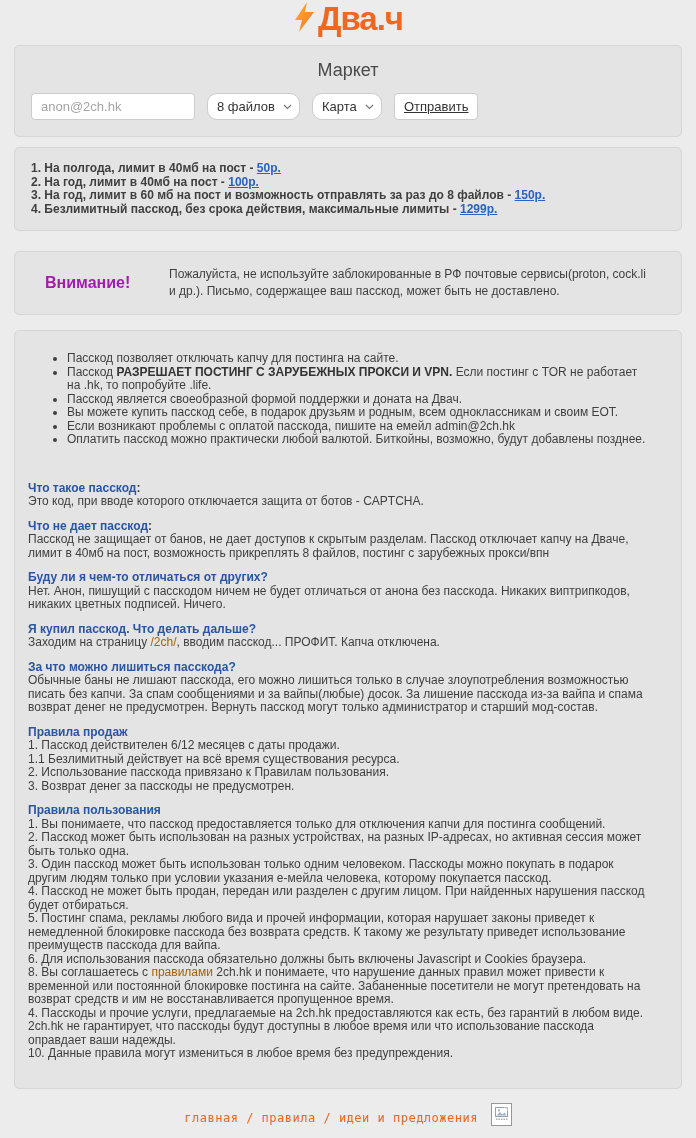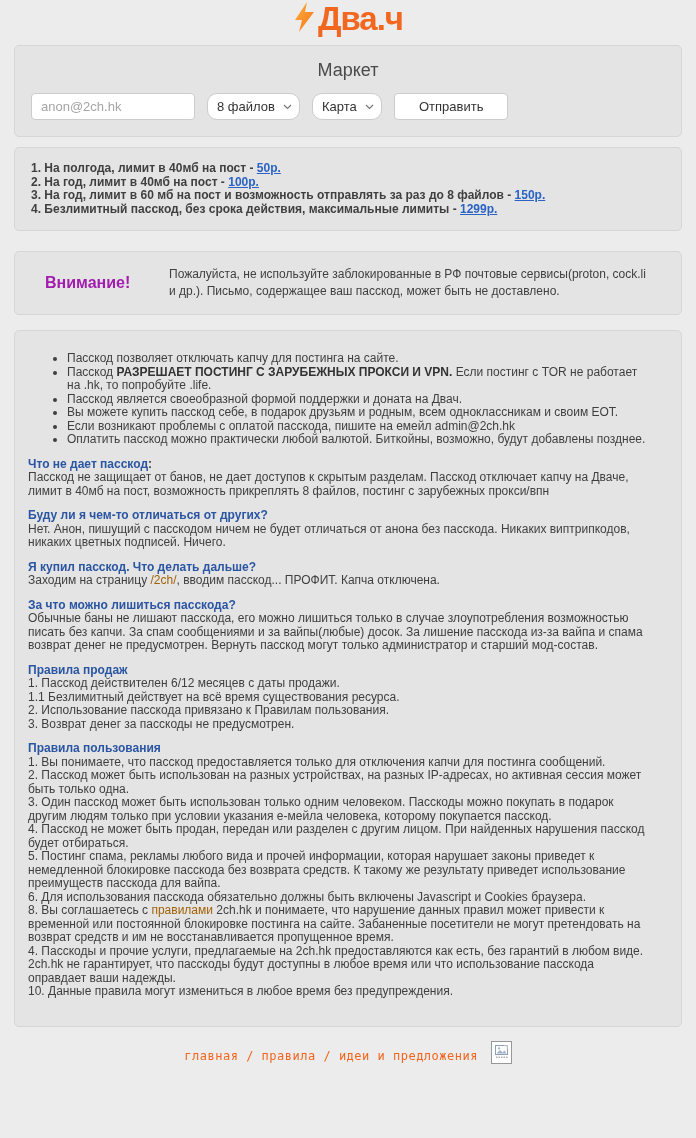--- a/index.html
+++ b/index.html
@@ -51,23 +51,24 @@
     background: #ffffff; padding: 0 24px 0 9px;
     font-family: "Liberation Sans", sans-serif; font-size: 13px; color: #333;
     outline: none;
   }
   .select-wrap .chevron {
     position: absolute; right: 8px; top: 50%; margin-top: -3px;
     pointer-events: none; line-height: 0;
   }
   .submit-btn {
     height: 27px; border: 1px solid #cccccc; border-radius: 4px;
-    background: #ffffff; padding: 0 24px;
+    background: #ffffff; padding: 0 9px;
     font-family: "Liberation Sans", sans-serif; font-size: 13px; color: #333;
     cursor: pointer;
+    text-decoration: underline;
   }
 
   
   .price-box { margin-top: 10px; padding: 14px 16px; font-size: 12px; line-height: 13.5px; font-weight: bold; }
   .price-line { white-space: nowrap; }
   .price-link { color: #2a63c4; text-decoration: underline; cursor: pointer; }
 
   
   .warning-box { margin-top: 20px; display: flex; align-items: center; padding: 14px 20px 14px 30px; }
   .warning-label { font-size: 16px; font-weight: bold; color: #a21caf; width: 100px; flex: none; }
@@ -165,20 +166,24 @@
 <div class="box info-box">
   <ul>
     <li><span>Пасскод позволяет отключать капчу для постинга на сайте.</span></li>
     <li><span>Пасскод </span><span class="b">РАЗРЕШАЕТ ПОСТИНГ С ЗАРУБЕЖНЫХ ПРОКСИ И VPN.</span><span> Если постинг с TOR не работает на .hk, то попробуйте .life.</span></li>
     <li><span>Пасскод является своеобразной формой поддержки и доната на Двач.</span></li>
     <li><span>Вы можете купить пасскод себе, в подарок друзьям и родным, всем одноклассникам и своим ЕОТ.</span></li>
     <li><span>Если возникают проблемы с оплатой пасскода, пишите на емейл admin@2ch.hk</span></li>
     <li><span>Оплатить пасскод можно практически любой валютой. Биткойны, возможно, будут добавлены позднее.</span></li>
   </ul>
 
+  <div class="section first">
+    <div><span class="sec-heading">Что такое пасскод</span><span class="sec-colon">:</span></div>
+    <div>Это код, при вводе которого отключается защита от ботов - CAPTCHA.</div>
+  </div>
 
   <div class="section">
     <div><span class="sec-heading">Что не дает пасскод</span><span class="sec-colon">:</span></div>
     <div>Пасскод не защищает от банов, не дает доступов к скрытым разделам. Пасскод отключает капчу на Дваче, лимит в 40мб на пост, возможность прикреплять 8 файлов, постинг с зарубежных прокси/впн</div>
   </div>
 
   <div class="section">
     <div class="sec-heading">Буду ли я чем-то отличаться от других?</div>
     <div>Нет. Анон, пишущий с пасскодом ничем не будет отличаться от анона без пасскода. Никаких виптрипкодов, никаких цветных подписей. Ничего.</div>
   </div>

